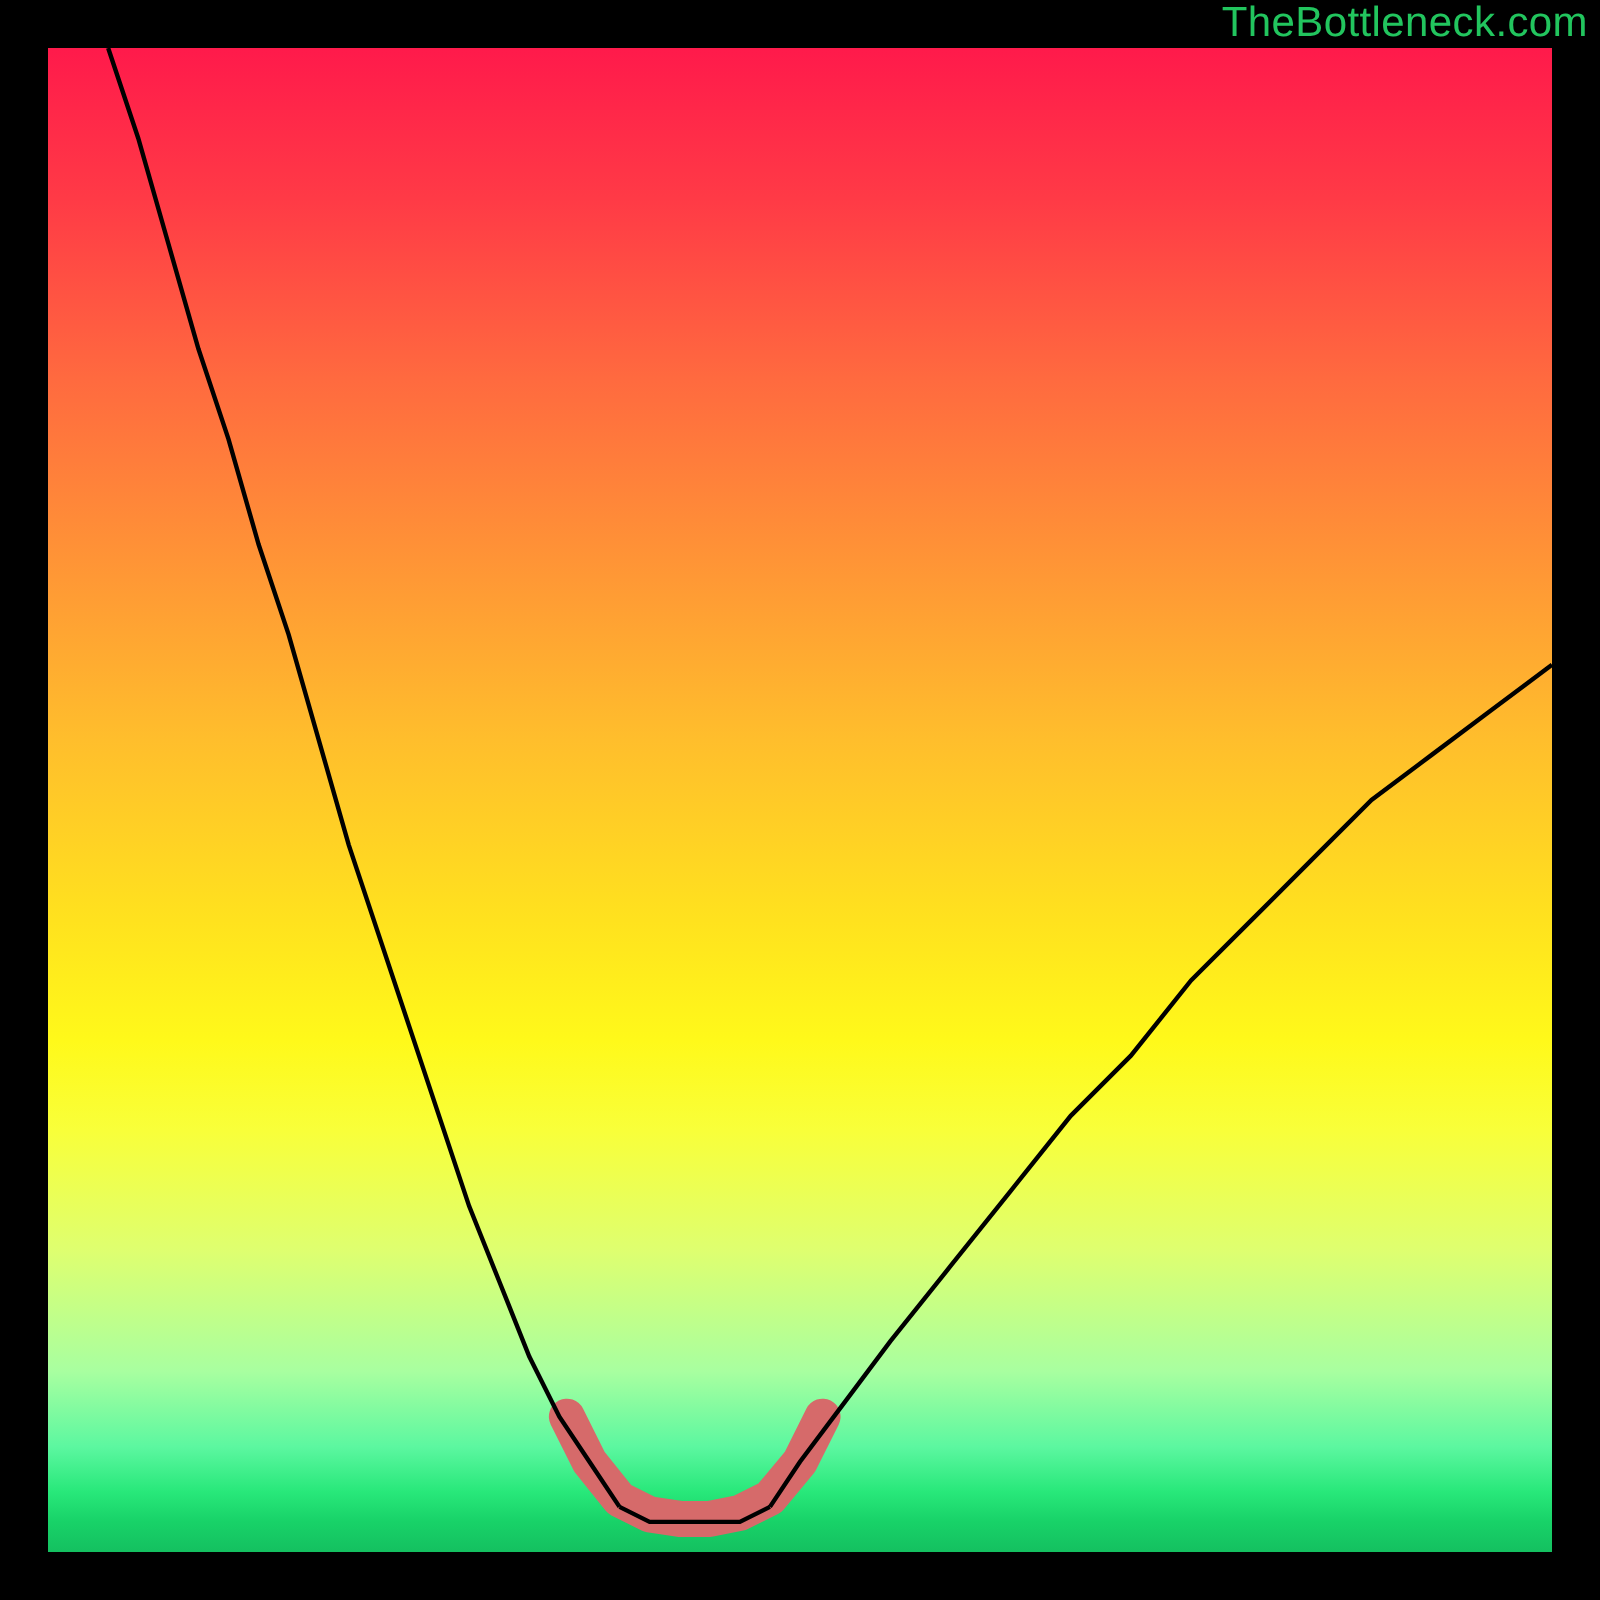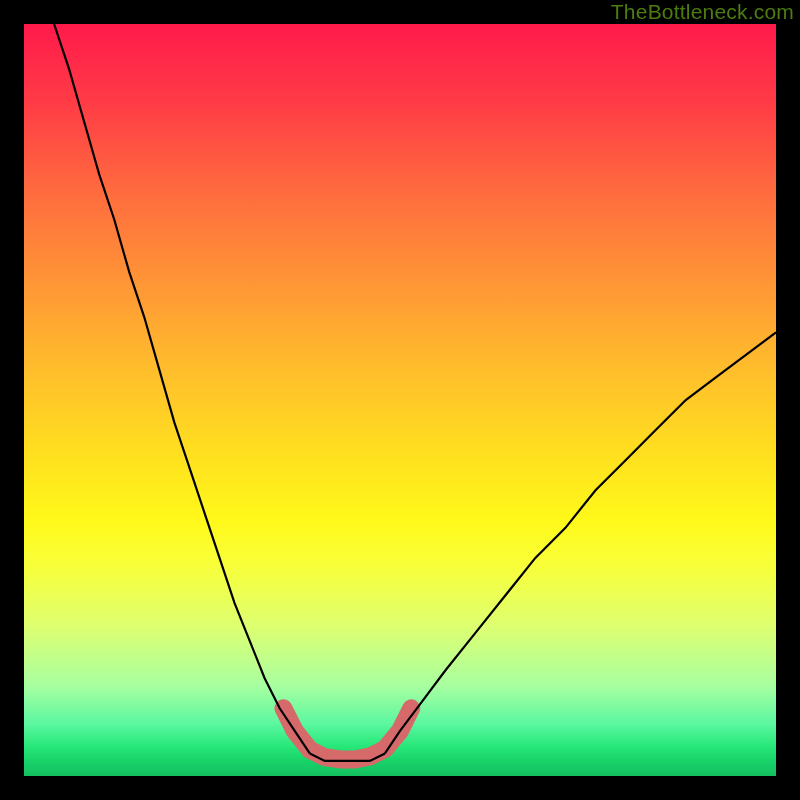--- a/index.html
+++ b/index.html
@@ -43,21 +43,21 @@
   svg.curves {
     position: absolute;
     inset: 0;
     width: 100%;
     height: 100%;
   }
   .watermark {
     position: absolute;
     top: 0;
     right: 6px;
-    color: #4d7c0f;
+    color: #22c55e;
     font-size: 21px;
     letter-spacing: 0.2px;
     user-select: none;
   }
 </style>
 </head>
 <body>
 
 <div class="watermark">TheBottleneck.com</div>
 

